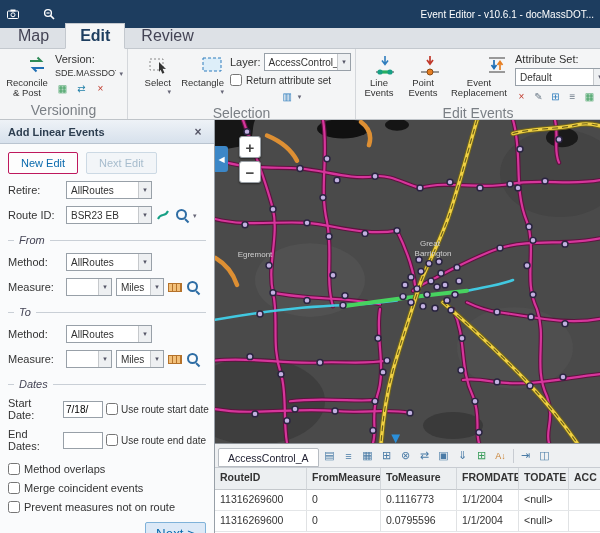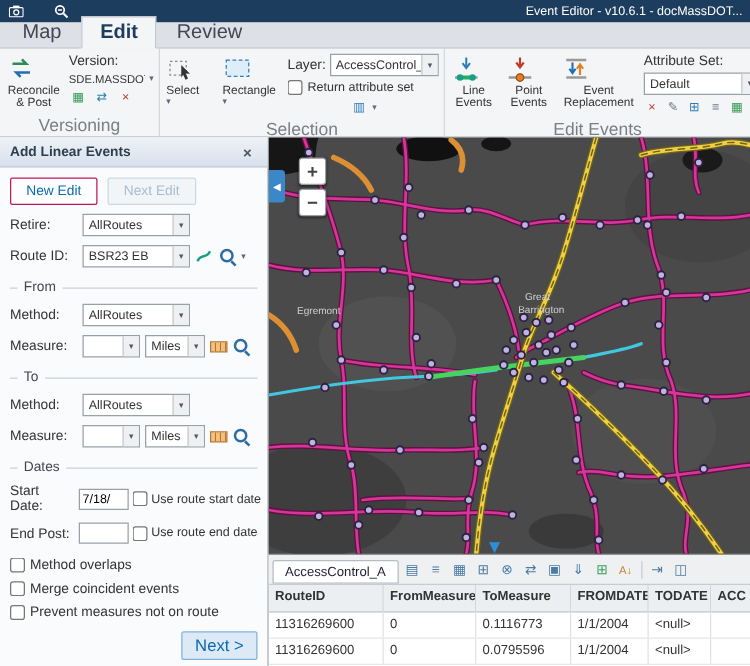--- a/index.html
+++ b/index.html
@@ -1,35 +1,35 @@
 <!DOCTYPE html>
 <html style="--accent: #0079c1; --titlebar-bg: #1d3d5f; --map-bg: #4a4a4a; --road-magenta: #d6359b; --road-yellow: #f0d042; --road-cyan: #41c8e0; --road-green: #47d35f; --road-orange: #dd8f33; --node-fill: #c3b1e1; --node-stroke: #2a2440;"><head>
 <meta charset="utf-8">
 <style>
   *{box-sizing:border-box;margin:0;padding:0}
   html,body{width:600px;height:533px;overflow:hidden}
   body{font-family:"Liberation Sans",sans-serif;font-size:11px;color:#333;background:#fff}
   .app{width:600px;height:533px;display:flex;flex-direction:column}
 
   
-  .titlebar{height:18px;background:var(--titlebar-bg,#1d3d5f);color:#fff;display:flex;align-items:center;padding:0 6px;font-size:10px;gap:22px;flex:none}
+  .titlebar{height:28px;background:var(--titlebar-bg,#1d3d5f);color:#fff;display:flex;align-items:center;padding:0 6px;font-size:10px;gap:22px;flex:none}
   .titlebar .spacer{flex:1}
   .tbicon{width:14px;height:13px;display:inline-flex;align-items:center;justify-content:center}
 
   
   .tabrow{height:21px;background:#dde1e6;display:flex;align-items:flex-end;padding-left:4px;border-bottom:1px solid #c3c8ce;gap:2px;flex:none}
   .tab{padding:3px 14px 3px;font-size:16px;color:#445;cursor:default}
   .tab.active{background:#f4f5f6;border:1px solid #c3c8ce;border-bottom:1px solid #f4f5f6;margin-bottom:-1px;color:#1d3d5f;font-weight:bold}
 
   
   .ribbon{height:71px;background:#f4f5f6;display:flex;border-bottom:1px solid #bfc4c9;flex:none}
   .rgroup{display:flex;flex-direction:column;border-right:1px solid #d4d7db;padding:2px 4px 0;min-width:0}
   .rbody{flex:1;display:flex;gap:5px;align-items:flex-start}
   .glabel{text-align:center;font-size:14px;color:#7a7f85;padding:1px 0 2px}
-  .bigbtn{display:flex;flex-direction:column;align-items:flex-start;text-align:center;font-size:9.5px;color:#333;padding:2px 1px;line-height:1.1;border-radius:2px}
+  .bigbtn{display:flex;flex-direction:column;align-items:flex-end;text-align:center;font-size:9.5px;color:#333;padding:2px 1px;line-height:1.1;border-radius:2px}
   .bicon{width:24px;height:24px;margin-bottom:1px;flex:none}
   .darr{font-size:7px;color:#667;line-height:1}
   .rcol{display:flex;flex-direction:column;gap:3px;padding-top:2px;min-width:0}
   .rrow{display:flex;align-items:center;gap:3px}
   .minirow{display:flex;align-items:center;gap:4px}
   .mico{width:15px;height:15px;display:inline-flex;align-items:center;justify-content:center;font-size:10px;line-height:1}
 
   
   .combo{display:inline-flex;align-items:center;background:#fff;border:1px solid #98a0a8;height:18px;font-size:10px;min-width:0}
   .combo .cval{padding:0 4px;flex:1;white-space:nowrap;overflow:hidden}
@@ -47,21 +47,21 @@
   .phead .x{margin-left:auto;color:#556;font-size:12px;width:16px;text-align:center}
   .pbody{flex:1;padding:8px 8px 6px;display:flex;flex-direction:column;gap:7px;overflow:hidden}
   .btnrow{display:flex;gap:8px}
   .btn{border:1px solid #be185d;background:#fdfdfd;color:#0a6aad;padding:4px 12px;font-size:11px;border-radius:2px}
   .btn.disabled{color:#a7bccd;border-color:#ccd9e4;background:#f2f5f8}
   .frow{display:flex;align-items:center;gap:4px}
   .flabel{width:54px;flex:none}
   .fshead{display:flex;align-items:center;gap:5px;margin-top:3px}
   .fshead .fsline{flex:1;height:1px;background:#c9cfd6}
   .fshead .fsline.pre{flex:0 0 6px}
-  .fshead span{color:#445;}
+  .fshead span{color:#445;font-style:italic;}
   .nextbtn{align-self:flex-end;background:#dce9f7;border:1px solid #7fb2d9;color:#0a6aad;padding:3px 10px;border-radius:2px;margin-top:2px}
   .mag{position:relative;width:14px;height:14px;display:inline-block;flex:none}
   .mag::before{content:"";position:absolute;left:1px;top:1px;width:7px;height:7px;border:2px solid #2e6da4;border-radius:50%}
   .mag::after{content:"";position:absolute;left:10px;top:10px;width:5px;height:2px;background:#2e6da4;transform:rotate(45deg);transform-origin:left center}
   .ruler{width:14px;height:9px;border:1px solid #b5722a;background:repeating-linear-gradient(90deg,#f2c07a 0 3px,#b5722a 3px 4px);flex:none}
 
   
   .right{flex:1;display:flex;flex-direction:column;min-width:0}
   .map{position:relative;flex:1;background:var(--map-bg,#4a4a4a);overflow:hidden}
   .map svg.basemap{position:absolute;inset:0;width:100%;height:100%}
@@ -331,21 +331,21 @@
             <span>Dates</span>
             <div class="fsline"></div>
         </div>
         <div class="frow" style="gap:3px">
           <span style="width:52px;flex:none">Start Date:</span>
           <input type="text" style="width: 40px; height: 17px; border: 1px solid rgb(152, 160, 168); font-size: 10px; padding: 0px 2px;" value="7/18/">
           <input type="checkbox" style="">
           <span style="font-size:10px;white-space:nowrap">Use route start date</span>
         </div>
         <div class="frow" style="gap:3px">
-          <span style="width:52px;flex:none">End Post:</span>
+          <span style="width:52px;flex:none">End Dates:</span>
           <input type="text" style="width: 40px; height: 17px; border: 1px solid rgb(152, 160, 168); font-size: 10px; padding: 0px 2px;" value="">
           <input type="checkbox" style="">
           <span style="font-size:10px;white-space:nowrap">Use route end date</span>
         </div>
 
         <div class="chkrow" style="margin-top:4px">
           <input type="checkbox" style="">
           <span>Method overlaps</span>
         </div>
         <div class="chkrow">

